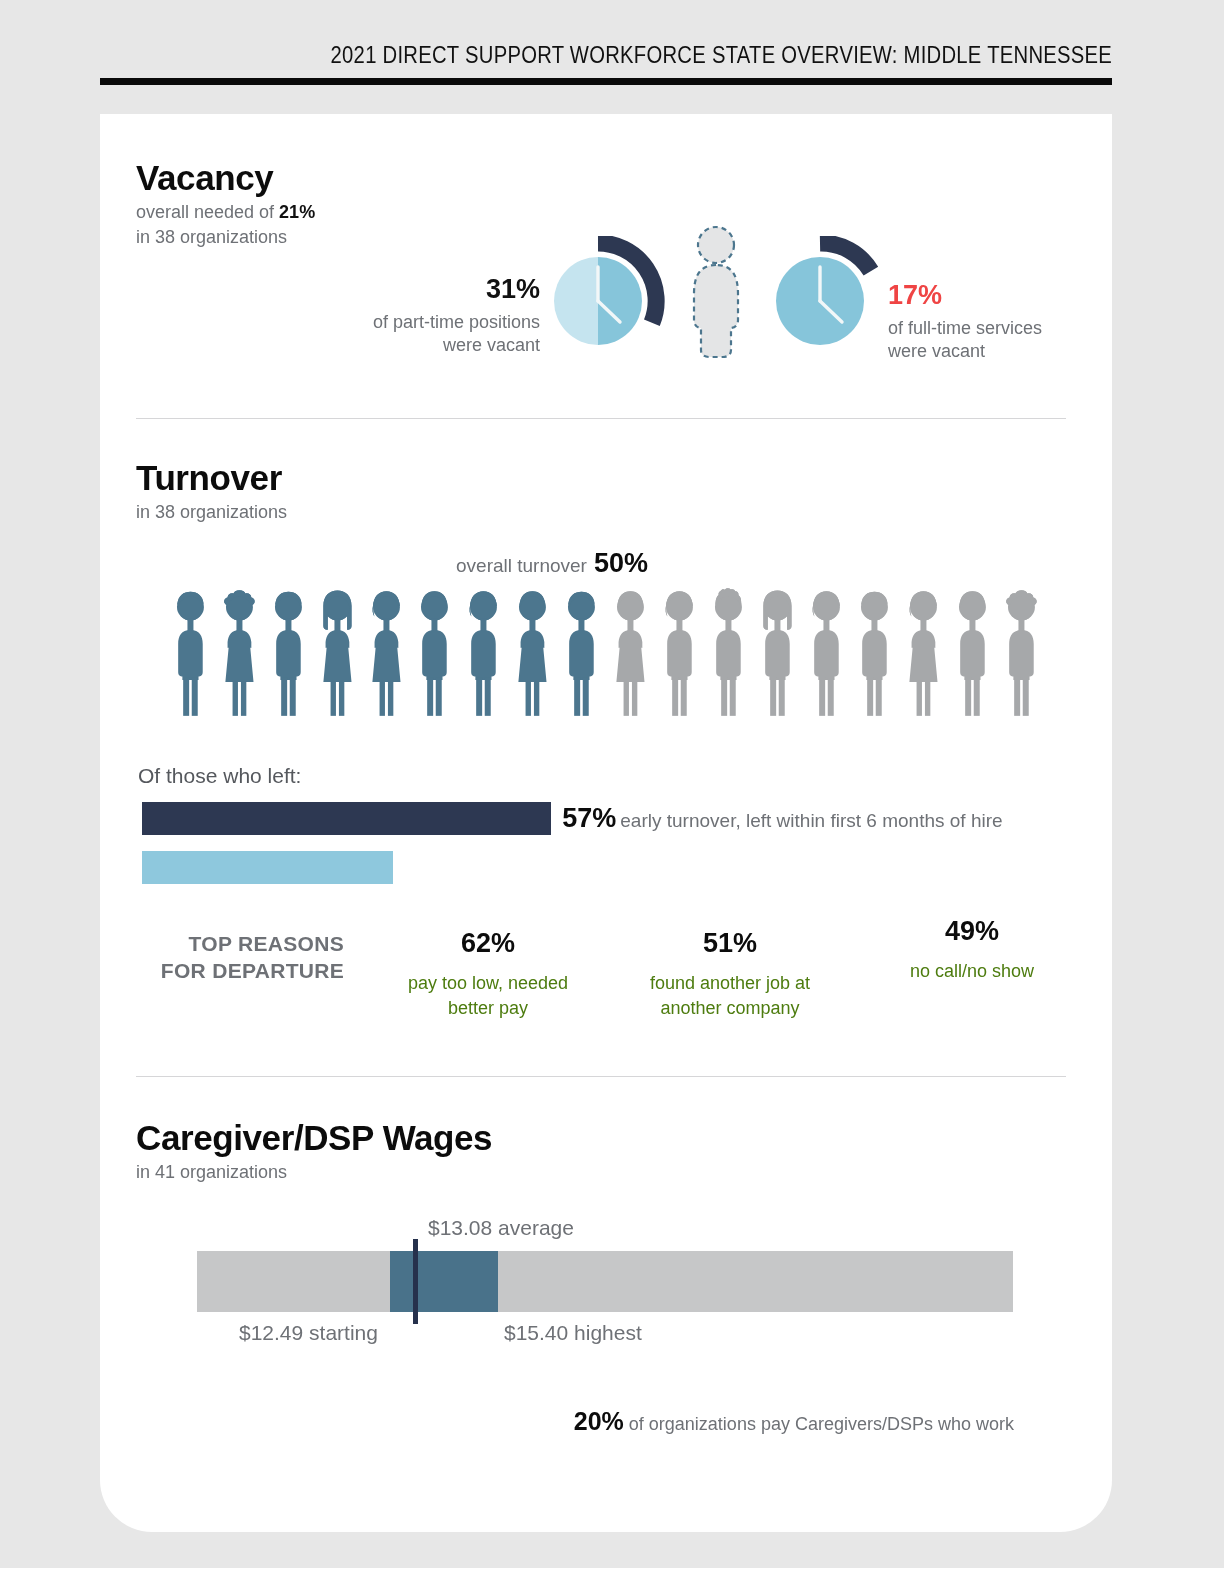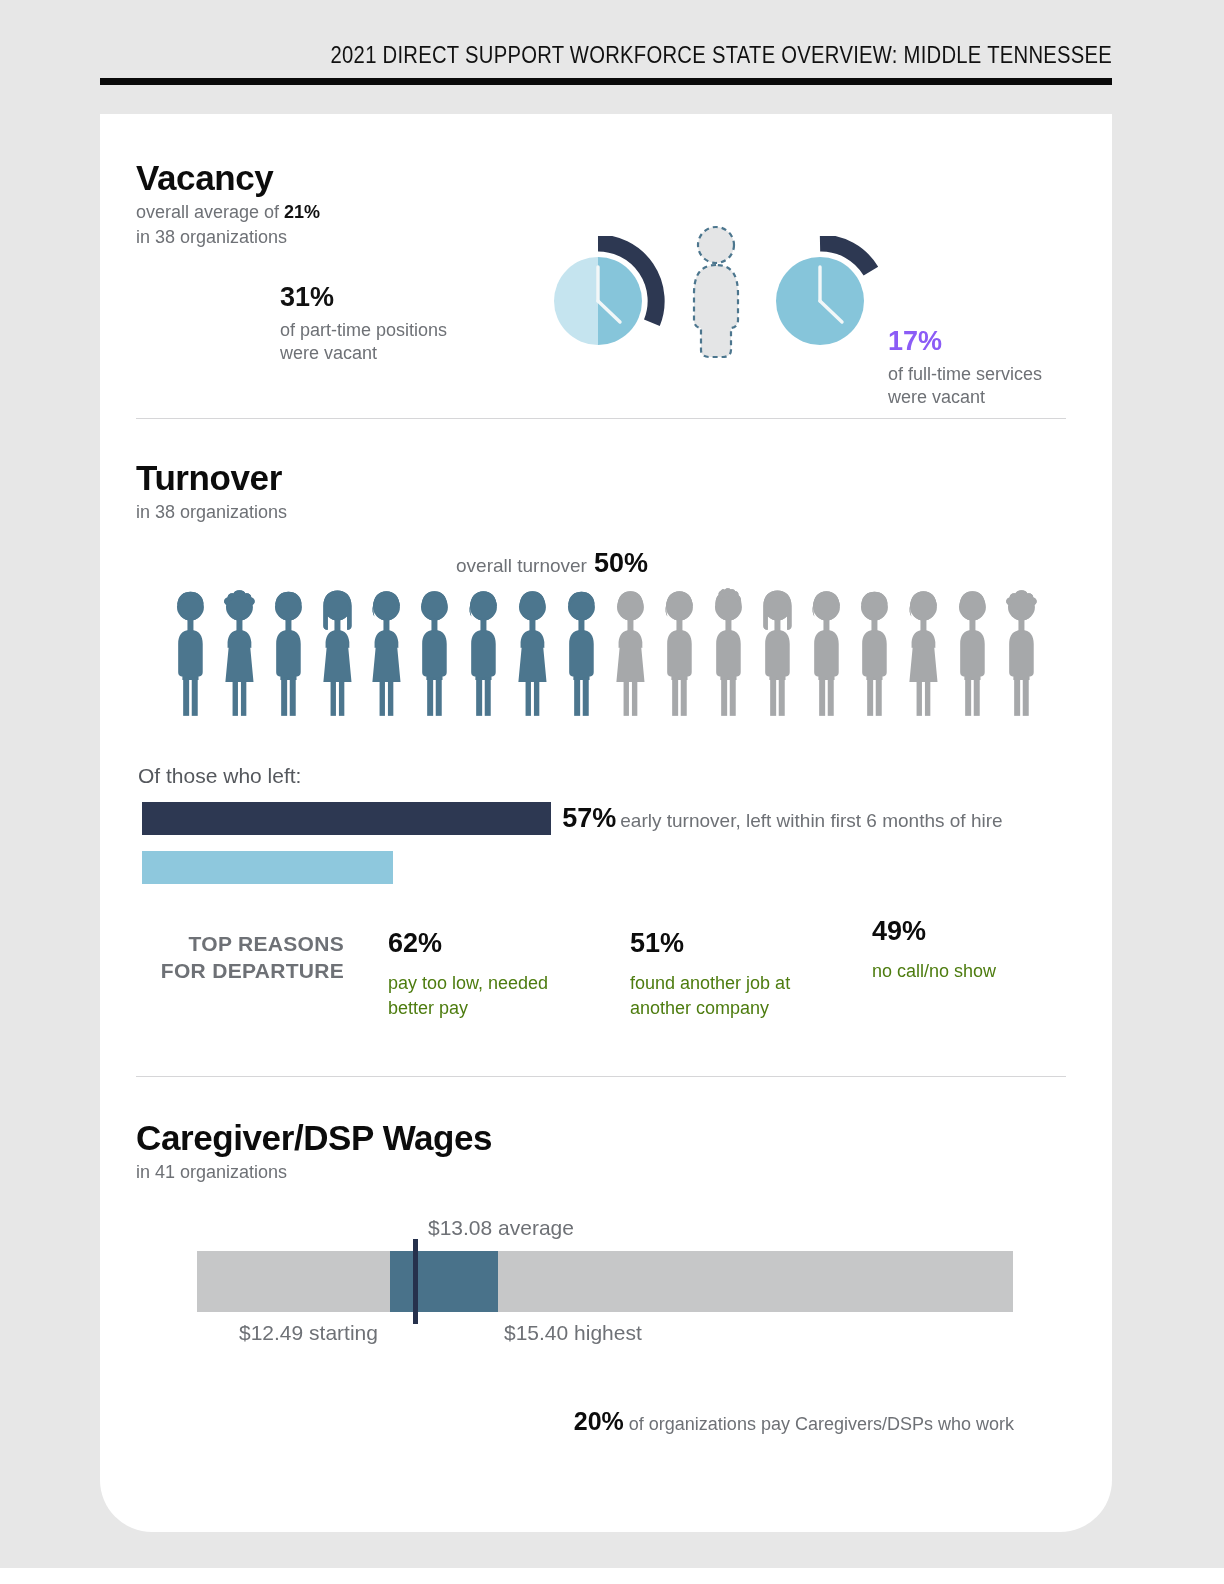--- a/index.html
+++ b/index.html
@@ -44,29 +44,29 @@
     font-size:18px; color:#6e7176; margin-top:4px;
   }
   .section-sub b { color:#111; font-weight:bold; }
   .divider {
     position:absolute; height:1px; background:#d6d6d8;
     left:136px; width:930px;
   }
   
   #vacancy-head { position:absolute; left:136px; top:158px; }
   #vac-left-text {
-    position:absolute; left:280px; top:280px; width:260px;
-    color:#6e7176; font-size:18px; line-height:1.32;
+    position:absolute; left:280px; top:272px; width:260px;
+    text-align:right; color:#6e7176; font-size:18px; line-height:1.32;
   }
   #vac-left-text .pct { display:block; color:#111; font-size:27px; font-weight:bold; margin-bottom:3px; }
   #vac-right-text {
     position:absolute; left:888px; top:278px; width:280px;
     text-align:left; color:#6e7176; font-size:18px; line-height:1.32;
   }
-  #vac-right-text .pct { display:block; color:#8b5cf6; font-size:27px; font-weight:bold; margin-bottom:3px;margin-top:46px; }
+  #vac-right-text .pct { display:block; color:#ef4444; font-size:27px; font-weight:bold; margin-bottom:3px; }
   .clock-wrap { position:absolute; }
   #clock-part { left:548px; top:236px; width:122px; height:120px; }
   #clock-full { left:770px; top:236px; width:122px; height:120px; }
   #person-icon { position:absolute; left:685px; top:224px; width:62px; height:136px; }
   
   #turnover-head { position:absolute; left:136px; top:458px; }
   #turnover-overall {
     position:absolute; left:456px; top:548px;
     font-size:19px; color:#6e7176;
   }
@@ -85,21 +85,21 @@
   .bar { height:33px; }
   .bar-label { margin-left:11px; font-size:19px; color:#6e7176; white-space:nowrap; }
   .bar-label b { color:#0c0c0c; font-size:27px; font-weight:bold; margin-right:4px; }
   #bar-row-1 { top:802px; }
   #bar-row-2 { top:851px; }
   #top-reasons-label {
     position:absolute; left:152px; top:930px; width:192px;
     text-align:right; font-size:21px; font-weight:bold;
     color:#6e7176; line-height:1.3; letter-spacing:0.3px;
   }
-  .reason { position:absolute; width:200px; }
+  .reason { position:absolute; width:200px;text-align:center; }
   .reason .rpct { font-size:27px; font-weight:bold; color:#0c0c0c; }
   .reason .rtxt { margin-top:12px; font-size:18px; color:#4d7c0f; line-height:1.38; }
   #reason-0 { left:388px; top:928px; }
   #reason-1 { left:630px; top:928px; }
   #reason-2 { left:872px; top:916px; }
   
   #wages-head { position:absolute; left:136px; top:1118px; }
   #wage-avg-label {
     position:absolute; left:428px; top:1216px;
     font-size:21px; color:#6e7176; white-space:nowrap;
@@ -136,21 +136,21 @@
 <div id="page-bg"></div>
 
 <div id="header-title">2021 DIRECT SUPPORT WORKFORCE STATE OVERVIEW: MIDDLE TENNESSEE</div>
 <div id="header-rule"></div>
 
 <div id="card"></div>
 
 <div id="vacancy-head">
   <div class="section-title">Vacancy</div>
   <div class="section-sub">
-    <span>overall average of </span><b>21%</b>
+    <span>overall needed of </span><b>21%</b>
   </div>
   <div class="section-sub">in 38 organizations</div>
 </div>
 
 <div id="vac-left-text">
   <span class="pct">31%</span>
   <span>of part-time positions</span><br>
   <span>were vacant</span>
 </div>
 

